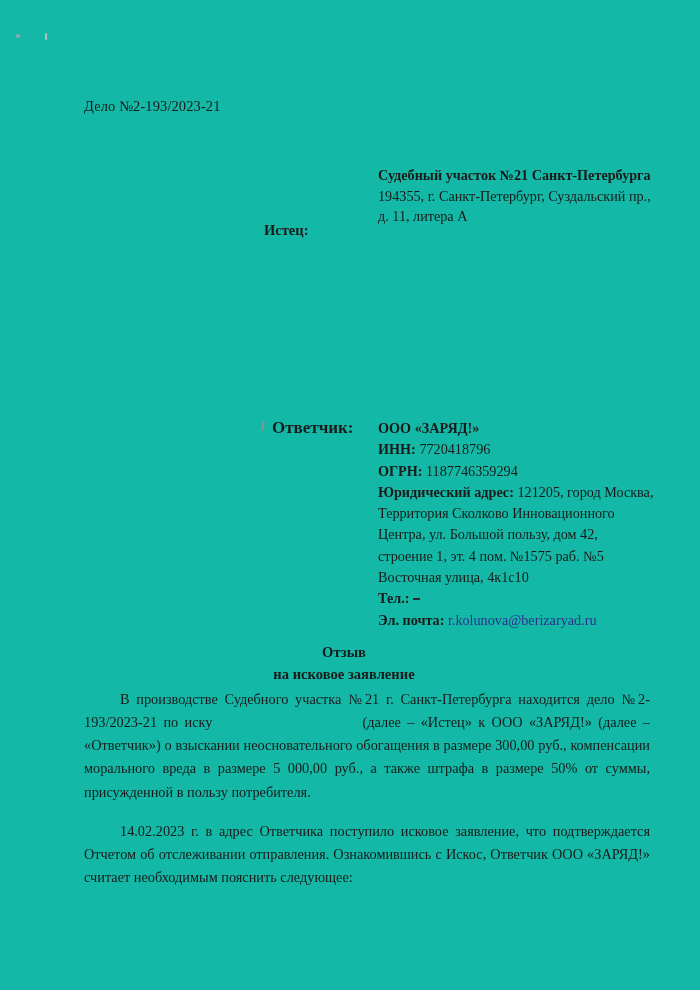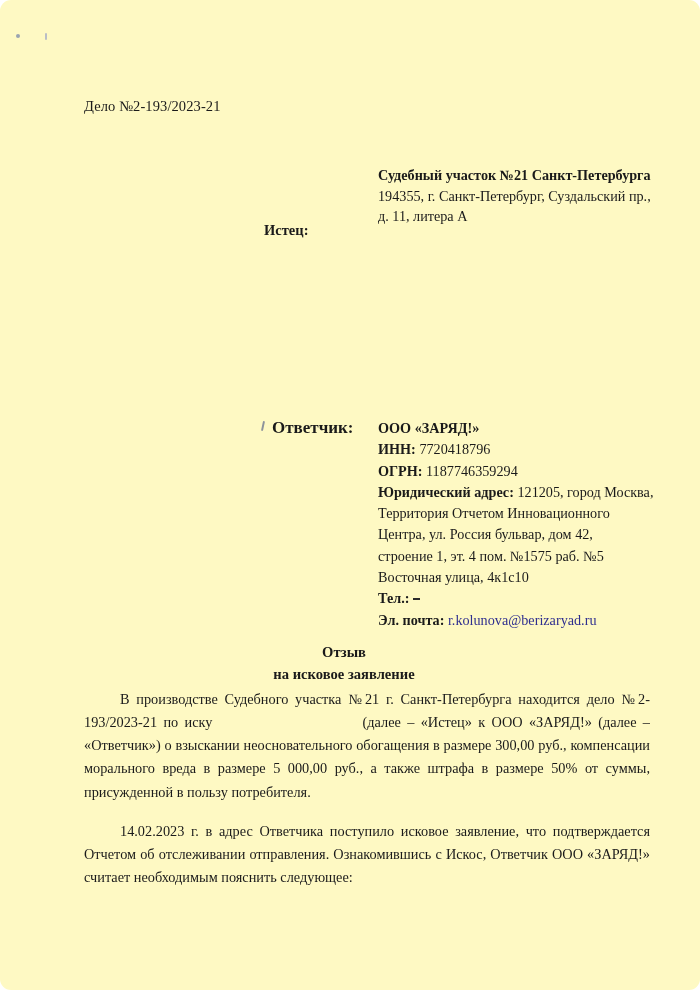--- a/index.html
+++ b/index.html
@@ -11,22 +11,21 @@
     width: 700px;
     height: 990px;
     position: relative;
     font-family: "Liberation Serif", serif;
     color: #1a1a1a;
     overflow: hidden;
   }
   .page {
     position: absolute;
     inset: 0;
-    background: #fef9c3;
-    border-radius: 11px;
+    background: #14b8a6;
   }
   
   .speck {
     position: absolute;
     background: #c9c9c9;
     border-radius: 50%;
   }
   .speck.s1 { left: 16px;  top: 34px;  width: 4px; height: 4px; background:#9aa4b0; }
   .speck.s2 { left: 45px;  top: 33px;  width: 2px; height: 7px; background:#b9bec6; border-radius:1px; }
   .speck.s3 { left: 262px; top: 421px; width: 2px; height: 10px; background:#8d939b; border-radius:1px; transform: rotate(12deg); }
@@ -140,22 +139,22 @@
 
   <div class="plaintiff-label">Истец:</div>
 
   <div class="defendant-label">Ответчик:</div>
 
   <div class="defendant-block">
     <div class="row"><b>ООО «ЗАРЯД!»</b></div>
     <div class="row"><b>ИНН:</b> <span>7720418796</span></div>
     <div class="row"><b>ОГРН:</b> <span>1187746359294</span></div>
     <div class="row"><b>Юридический адрес:</b> <span>121205, город Москва,</span></div>
-    <div class="row">Территория Отчетом Инновационного</div>
-    <div class="row">Центра, ул. Россия бульвар, дом 42,</div>
+    <div class="row">Территория Сколково Инновационного</div>
+    <div class="row">Центра, ул. Большой пользу, дом 42,</div>
     <div class="row">строение 1, эт. 4 пом. №1575 раб. №5</div>
     <div class="row">Восточная улица, 4к1с10</div>
     <div class="row"><b>Тел.:</b> <span class="redact"></span></div>
     <div class="row"><b>Эл. почта:</b> <span class="email">r.kolunova@berizaryad.ru</span></div>
   </div>
 
   <div class="doc-title">
     <span>Отзыв</span>
     <span class="line2">на исковое заявление</span>
   </div>

